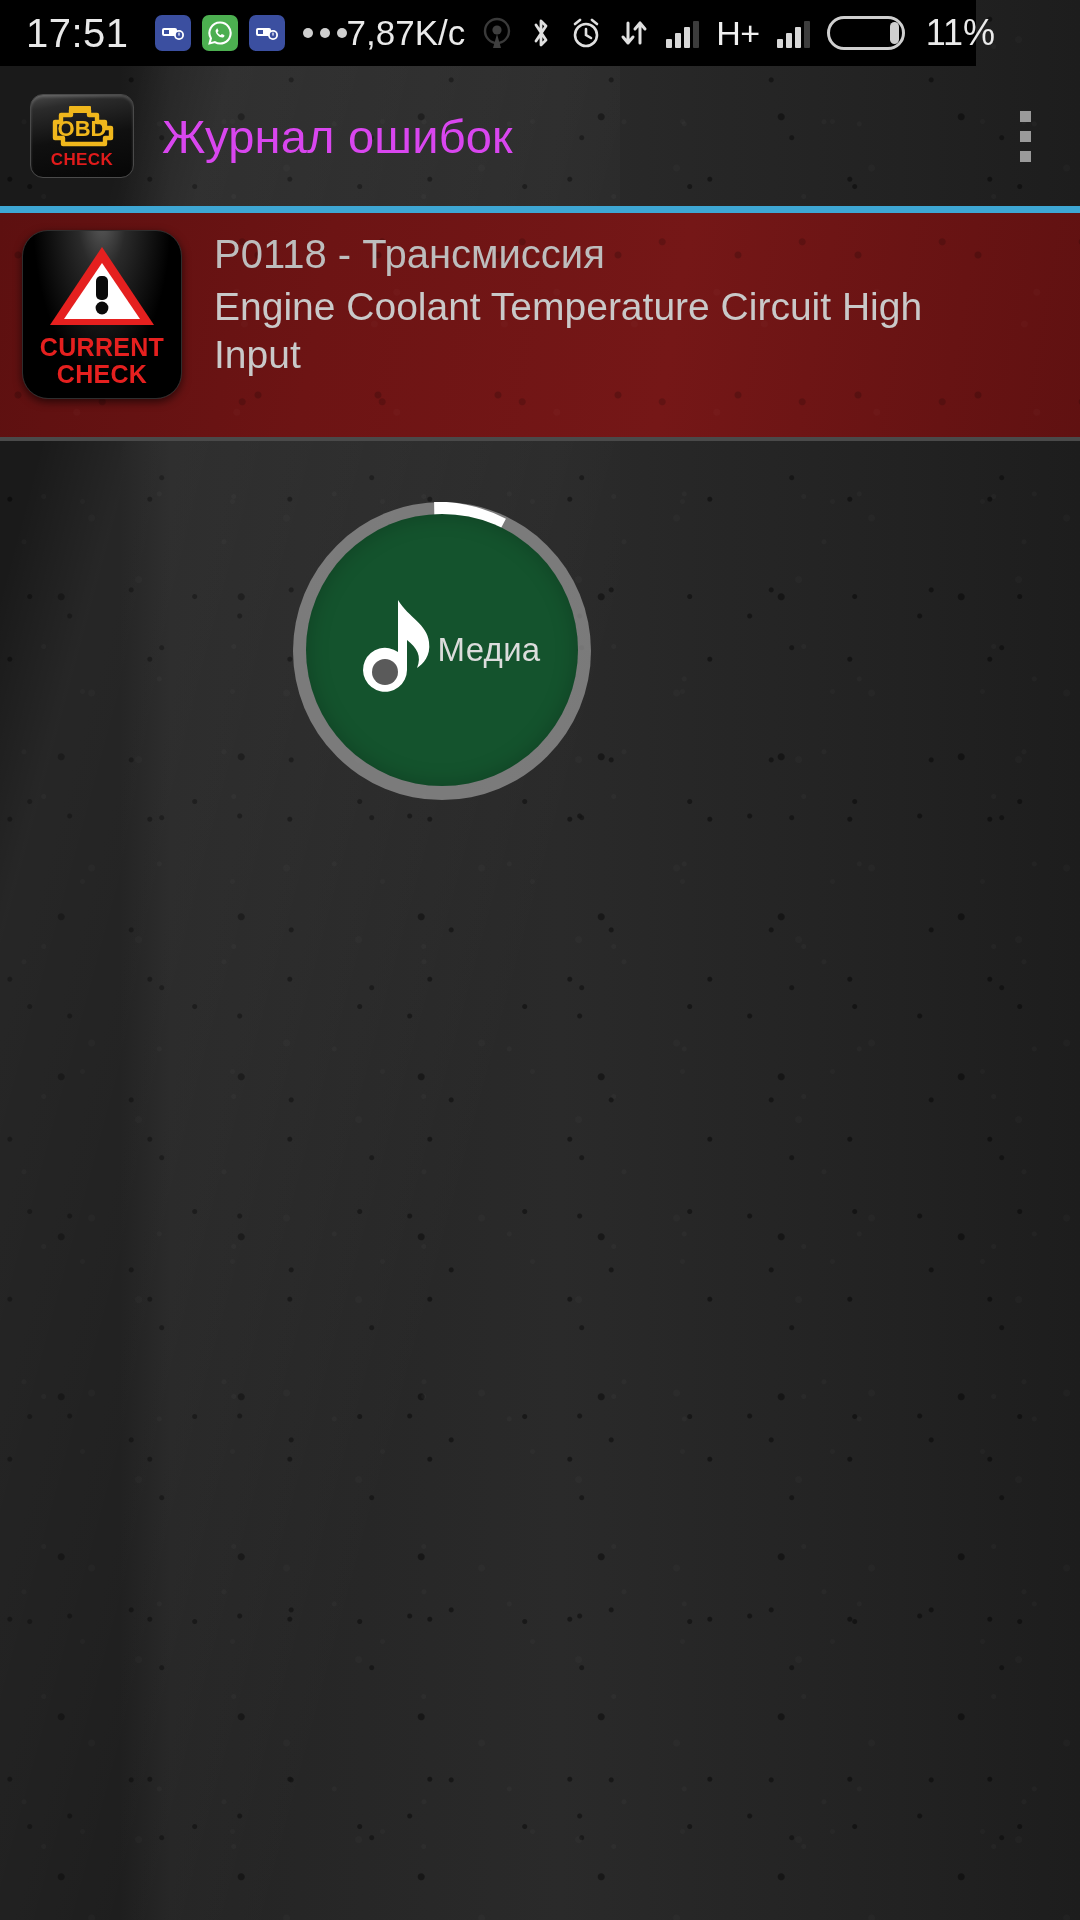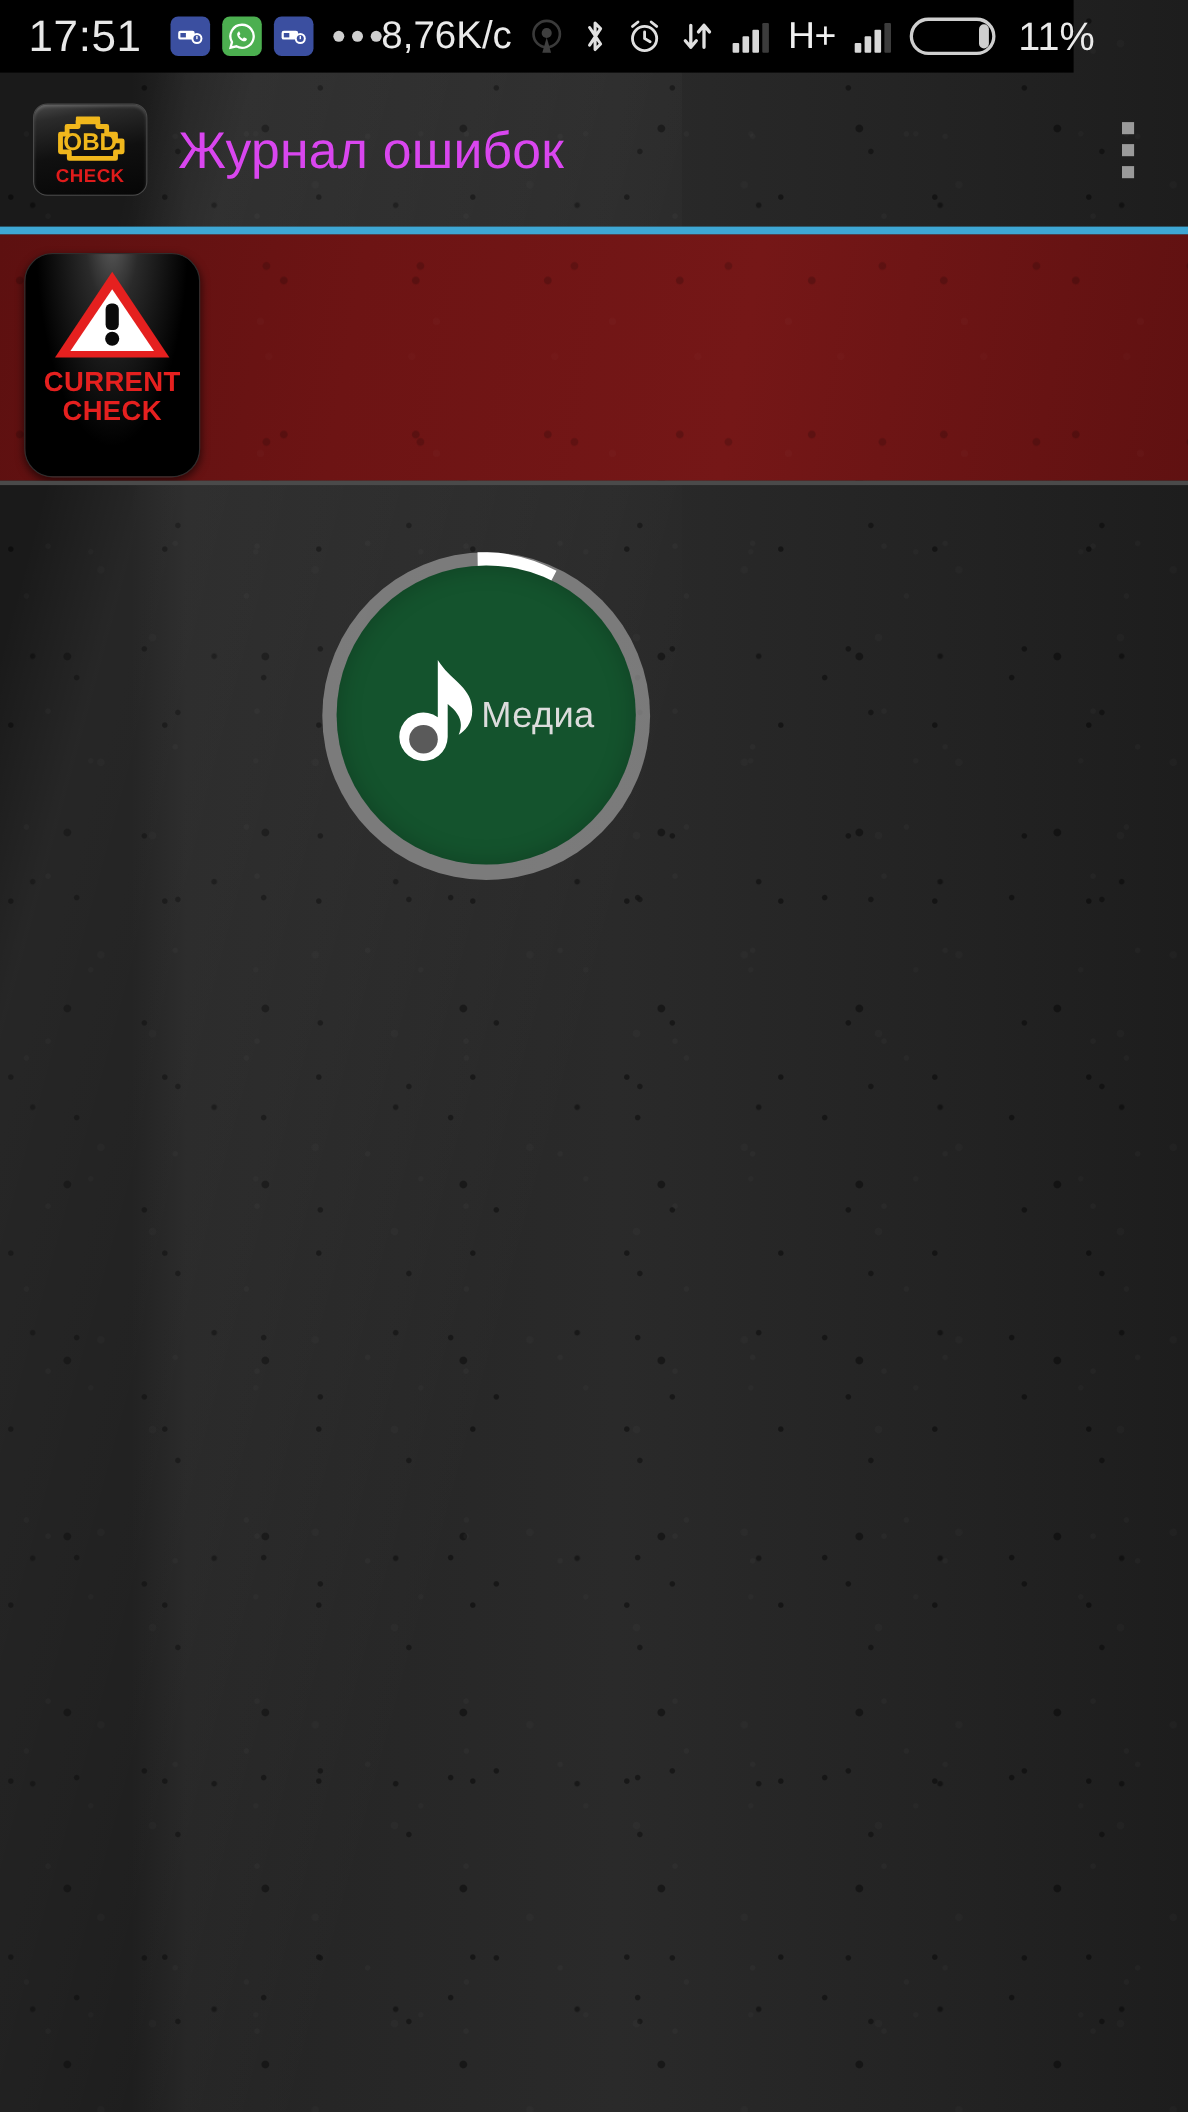--- a/index.html
+++ b/index.html
@@ -149,21 +149,21 @@
   #fault::after{
     content:""; position:absolute; inset:0; pointer-events:none; opacity:.35;
     background-image:
       radial-gradient(circle at 15% 30%, rgba(0,0,0,.5) 0 3px, transparent 4px),
       radial-gradient(circle at 48% 66%, rgba(255,255,255,.06) 0 3px, transparent 4px),
       radial-gradient(circle at 73% 18%, rgba(0,0,0,.45) 0 3px, transparent 4px),
       radial-gradient(circle at 88% 74%, rgba(255,255,255,.05) 0 3px, transparent 4px);
     background-size:120px 140px,160px 120px,140px 160px,130px 150px;
   }
   #faulticon {
-    width:160px; height:204px; margin:17px 0 0 22px; flex:none;
+    width:160px; height:169px; margin:17px 0 0 22px; flex:none;
     border-radius:26px;
     background:radial-gradient(ellipse at 50% -10%, #5e5e5e 0%, #2a2a2a 22%, #000 62%);
     border:1px solid #2e2e2e;
     display:flex; flex-direction:column; align-items:center; justify-content:flex-start;
     padding-top:12px; position:relative; z-index:2;
     box-shadow:0 3px 8px rgba(0,0,0,.6);
   }
   #faulticon .tri { margin-bottom:5px; }
   #faulticon .cf {
     color:#e5201f; font-size:25px; font-weight:700; line-height:1.06;
@@ -246,21 +246,21 @@
     </div>
 
     <div class="dots-more">
       <i></i>
         <i></i>
         <i></i>
     </div>
 
     <div id="status-right">
 
-      <div id="netspeed">8,76K/c</div>
+      <div id="netspeed">7,87K/c</div>
 
       <span class="sico">
         <svg width="30" height="32" viewBox="0 0 30 32">
           <circle cx="15" cy="14" r="12" fill="none" stroke="#3a3a3a" stroke-width="2.4"></circle>
           <circle cx="15" cy="13" r="4.6" fill="#3f3f3f"></circle>
           <path d="M15 17 L11 31 L19 31 Z" fill="#3f3f3f"></path>
         </svg>
       </span>
 
       <span class="sico">
@@ -339,20 +339,24 @@
       <svg class="tri" width="112" height="86" viewBox="0 0 112 86">
         <path d="M56 4 L108 82 L4 82 Z" fill="#e5201f"></path>
         <path d="M56 20 L94 76 L18 76 Z" fill="#ffffff"></path>
         <rect x="50" y="33" width="12" height="24" rx="5" fill="#0a0a0a"></rect>
         <circle cx="56" cy="65" r="6.4" fill="#0a0a0a"></circle>
       </svg>
       <div class="cf">CURRENT</div>
       <div class="cf">CHECK</div>
     </div>
 
+    <div id="faulttext">
+      <div id="faultcode">P0118 - Трансмиссия</div>
+      <div id="faultdesc">Engine Coolant Temperature Circuit High Input</div>
+    </div>
   </div>
 
   <div id="media">
     <div id="media-ring"></div>
 
     <svg id="media-arcwrap" viewBox="0 0 298 298">
       <path d="M 141.2 6.2 A 143 143 0 0 1 209.9 22.6" fill="none" stroke="#ffffff" stroke-width="13"></path>
     </svg>
 
     <div id="media-inner">

